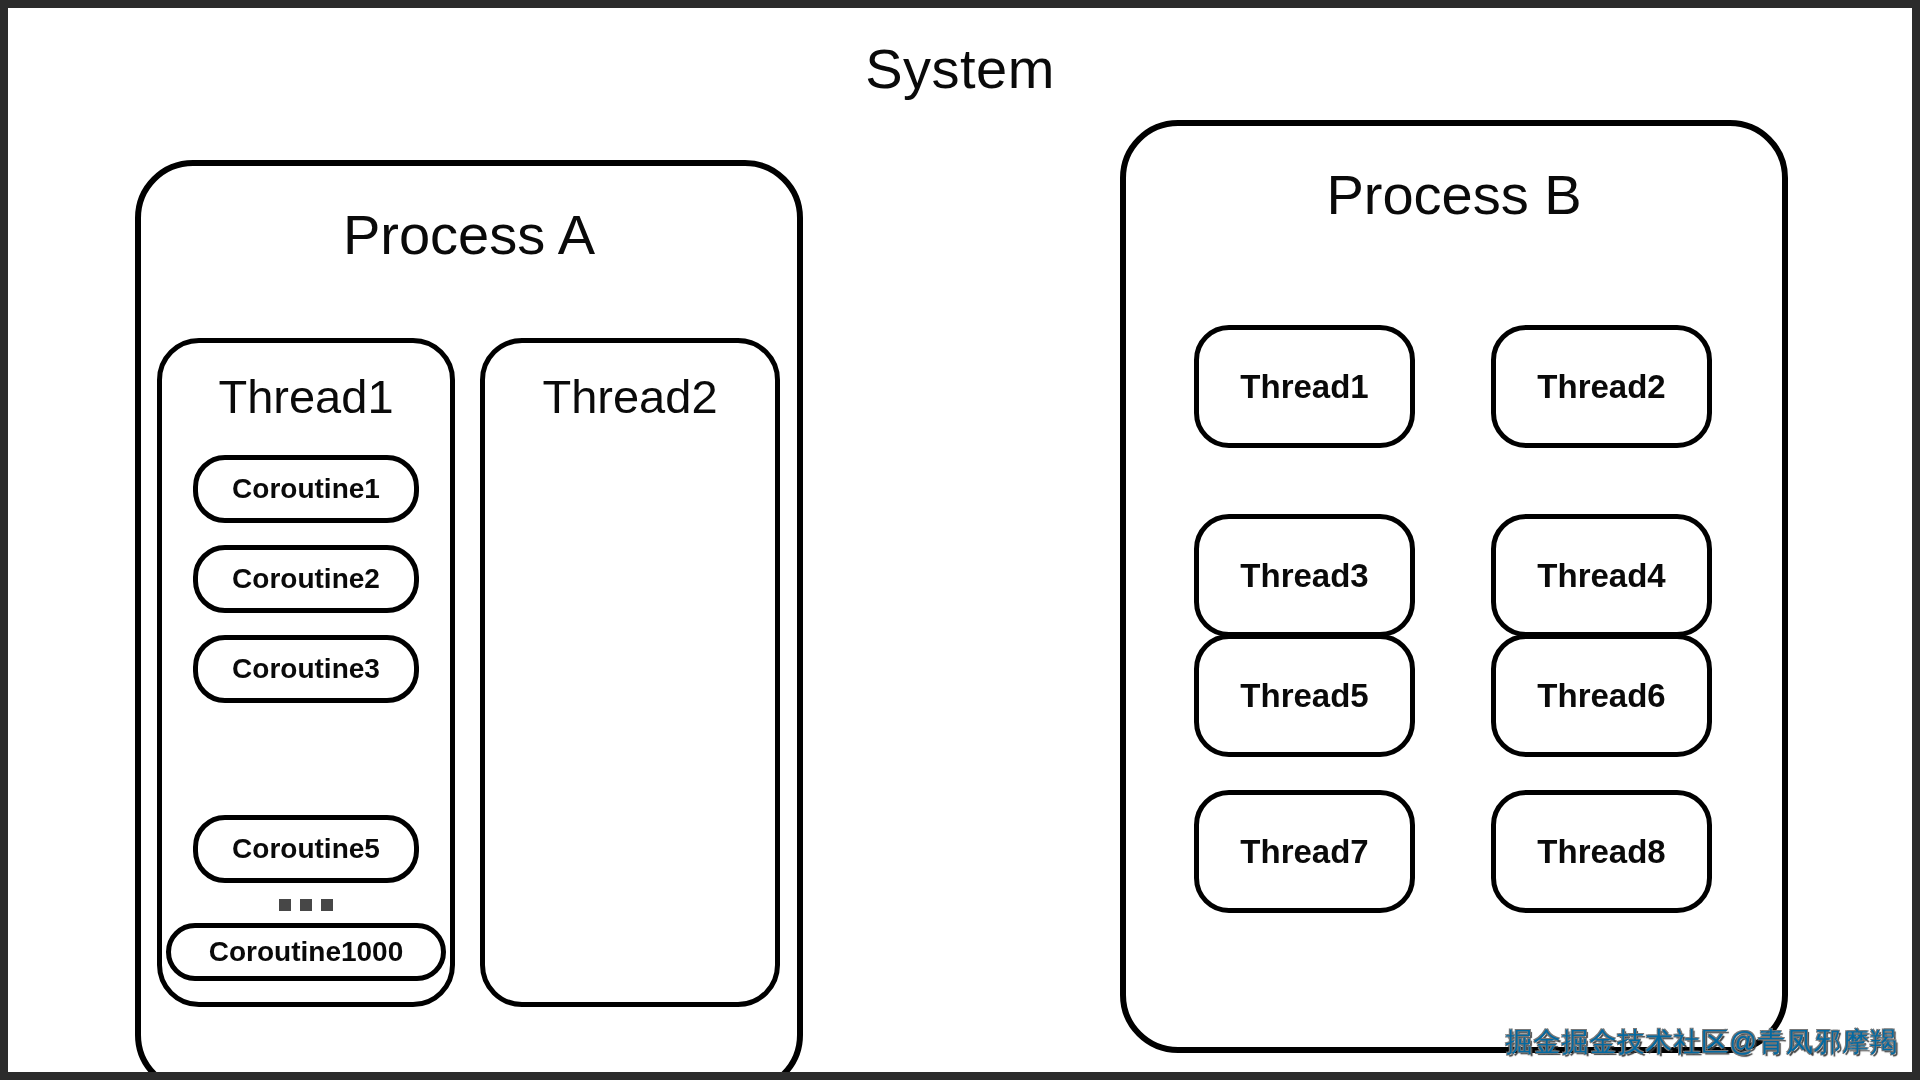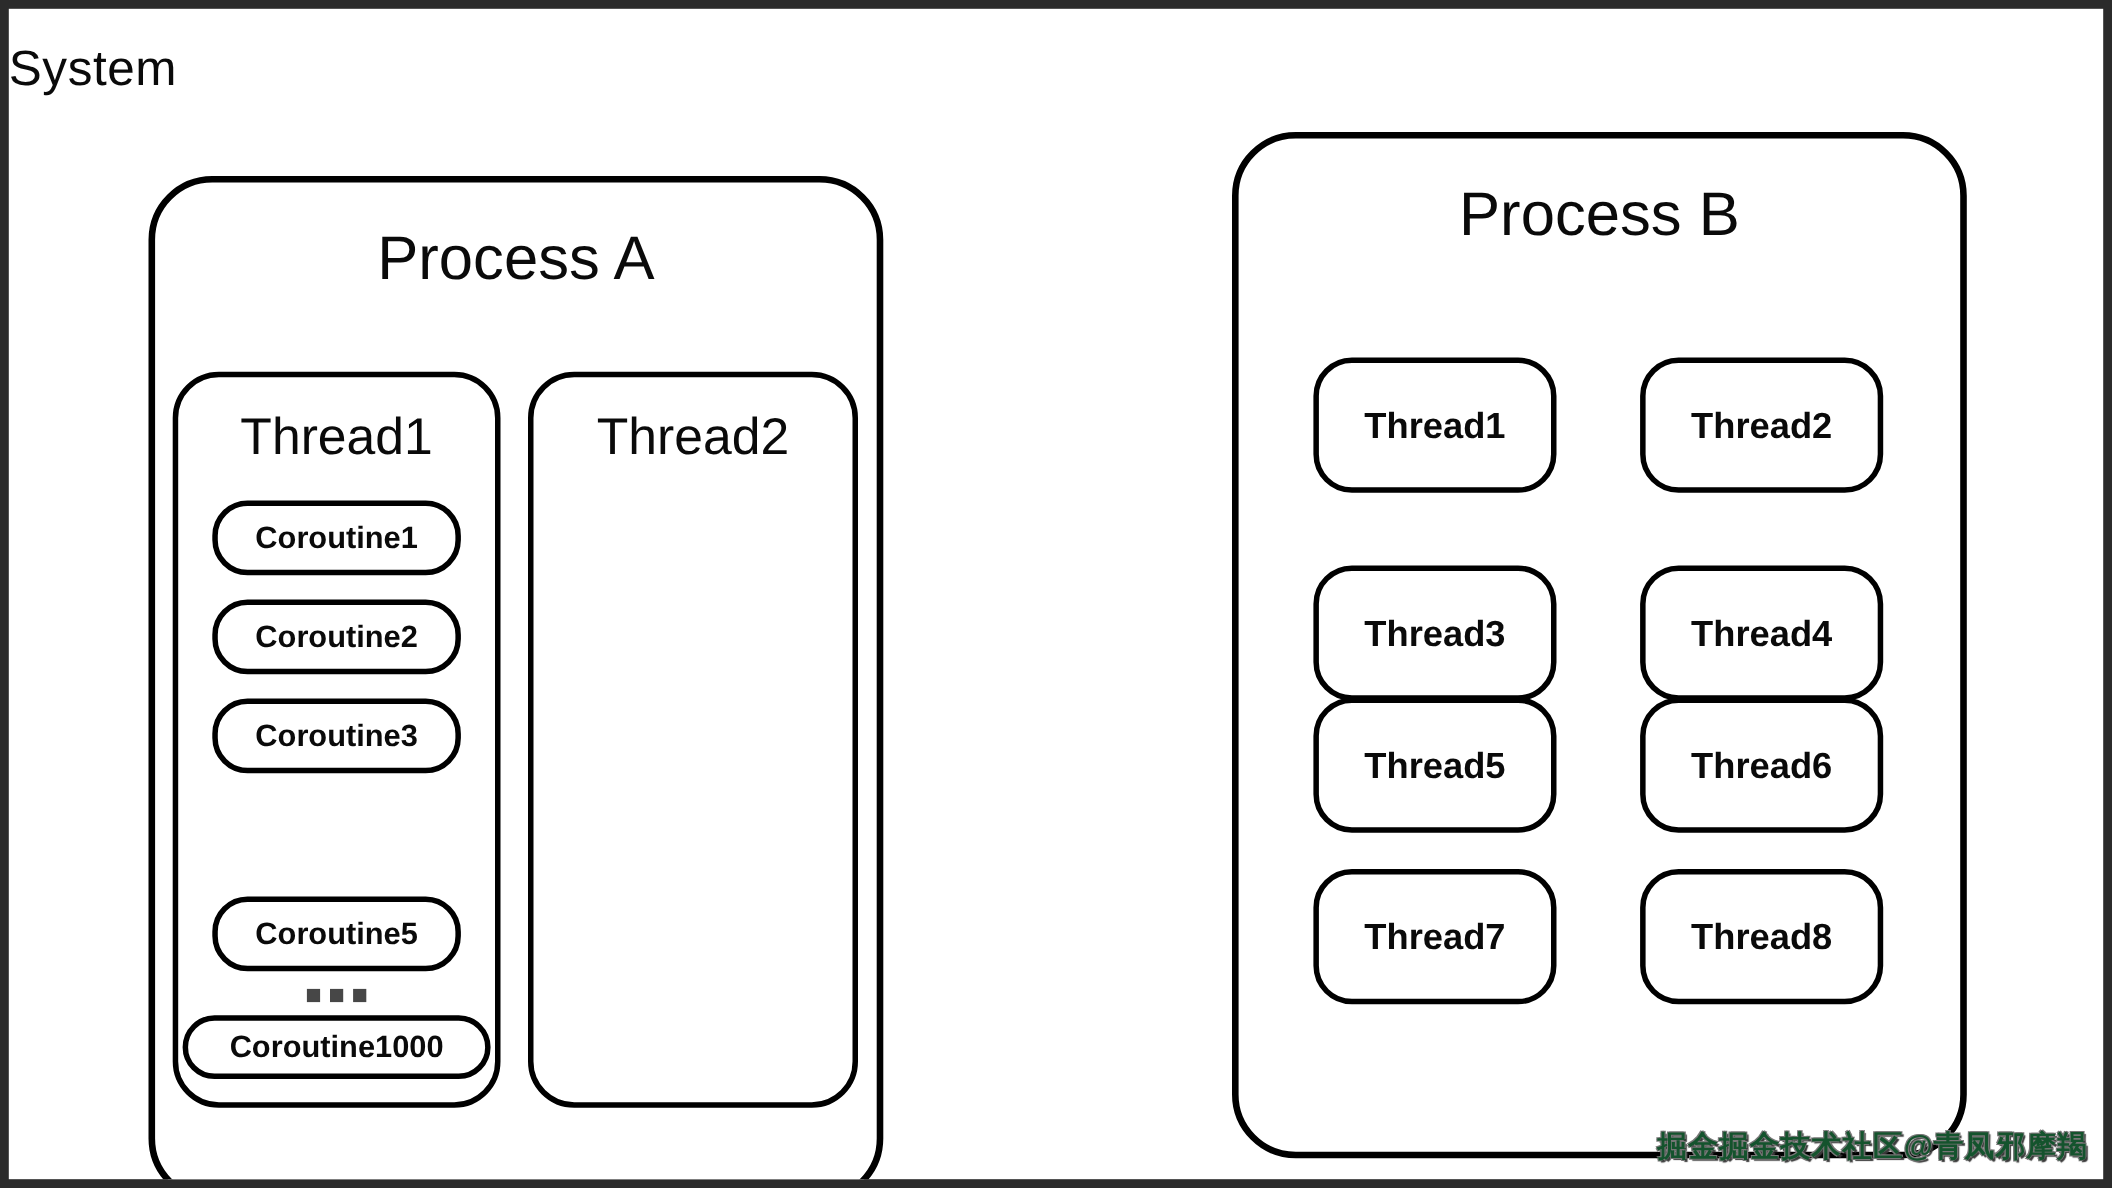--- a/index.html
+++ b/index.html
@@ -12,21 +12,22 @@
     border: 8px solid #2b2b2b;
     font-family: "Liberation Sans", sans-serif;
     color: #0a0a0a;
     overflow: hidden;
   }
   .system-title {
     position: absolute;
     top: 28px;
     left: 0;
     width: 100%;
-    font-size: 45px;
+    text-align: center;
+    font-size: 56px;
     font-weight: 500;
     letter-spacing: 0.5px;
   }
   .process {
     position: absolute;
     top: 112px;
     width: 668px;
     height: 933px;
     box-sizing: border-box;
     border: 6px solid #000000;
@@ -124,23 +125,23 @@
   .tcol-1 { left: 365px; }
   .trow-0 { top: 199px; }
   .trow-1 { top: 354px; margin-top: 34px; }
   .trow-2 { top: 508px; }
   .trow-3 { top: 664px; }
   .watermark {
     position: absolute;
     top: 1016px;
     right: 14px;
     font-size: 27px;
-    font-weight: bold;
+    font-weight: normal;
     letter-spacing: 1px;
-    color: #14532d;
+    color: #0369a1;
     text-shadow:
       -1px -1px 0 #777777,
        1px -1px 0 #777777,
       -1px  1px 0 #777777,
        2px  2px 1px #3a3a3a;
     z-index: 10;
     white-space: nowrap;
   }
 </style>
 </head>

